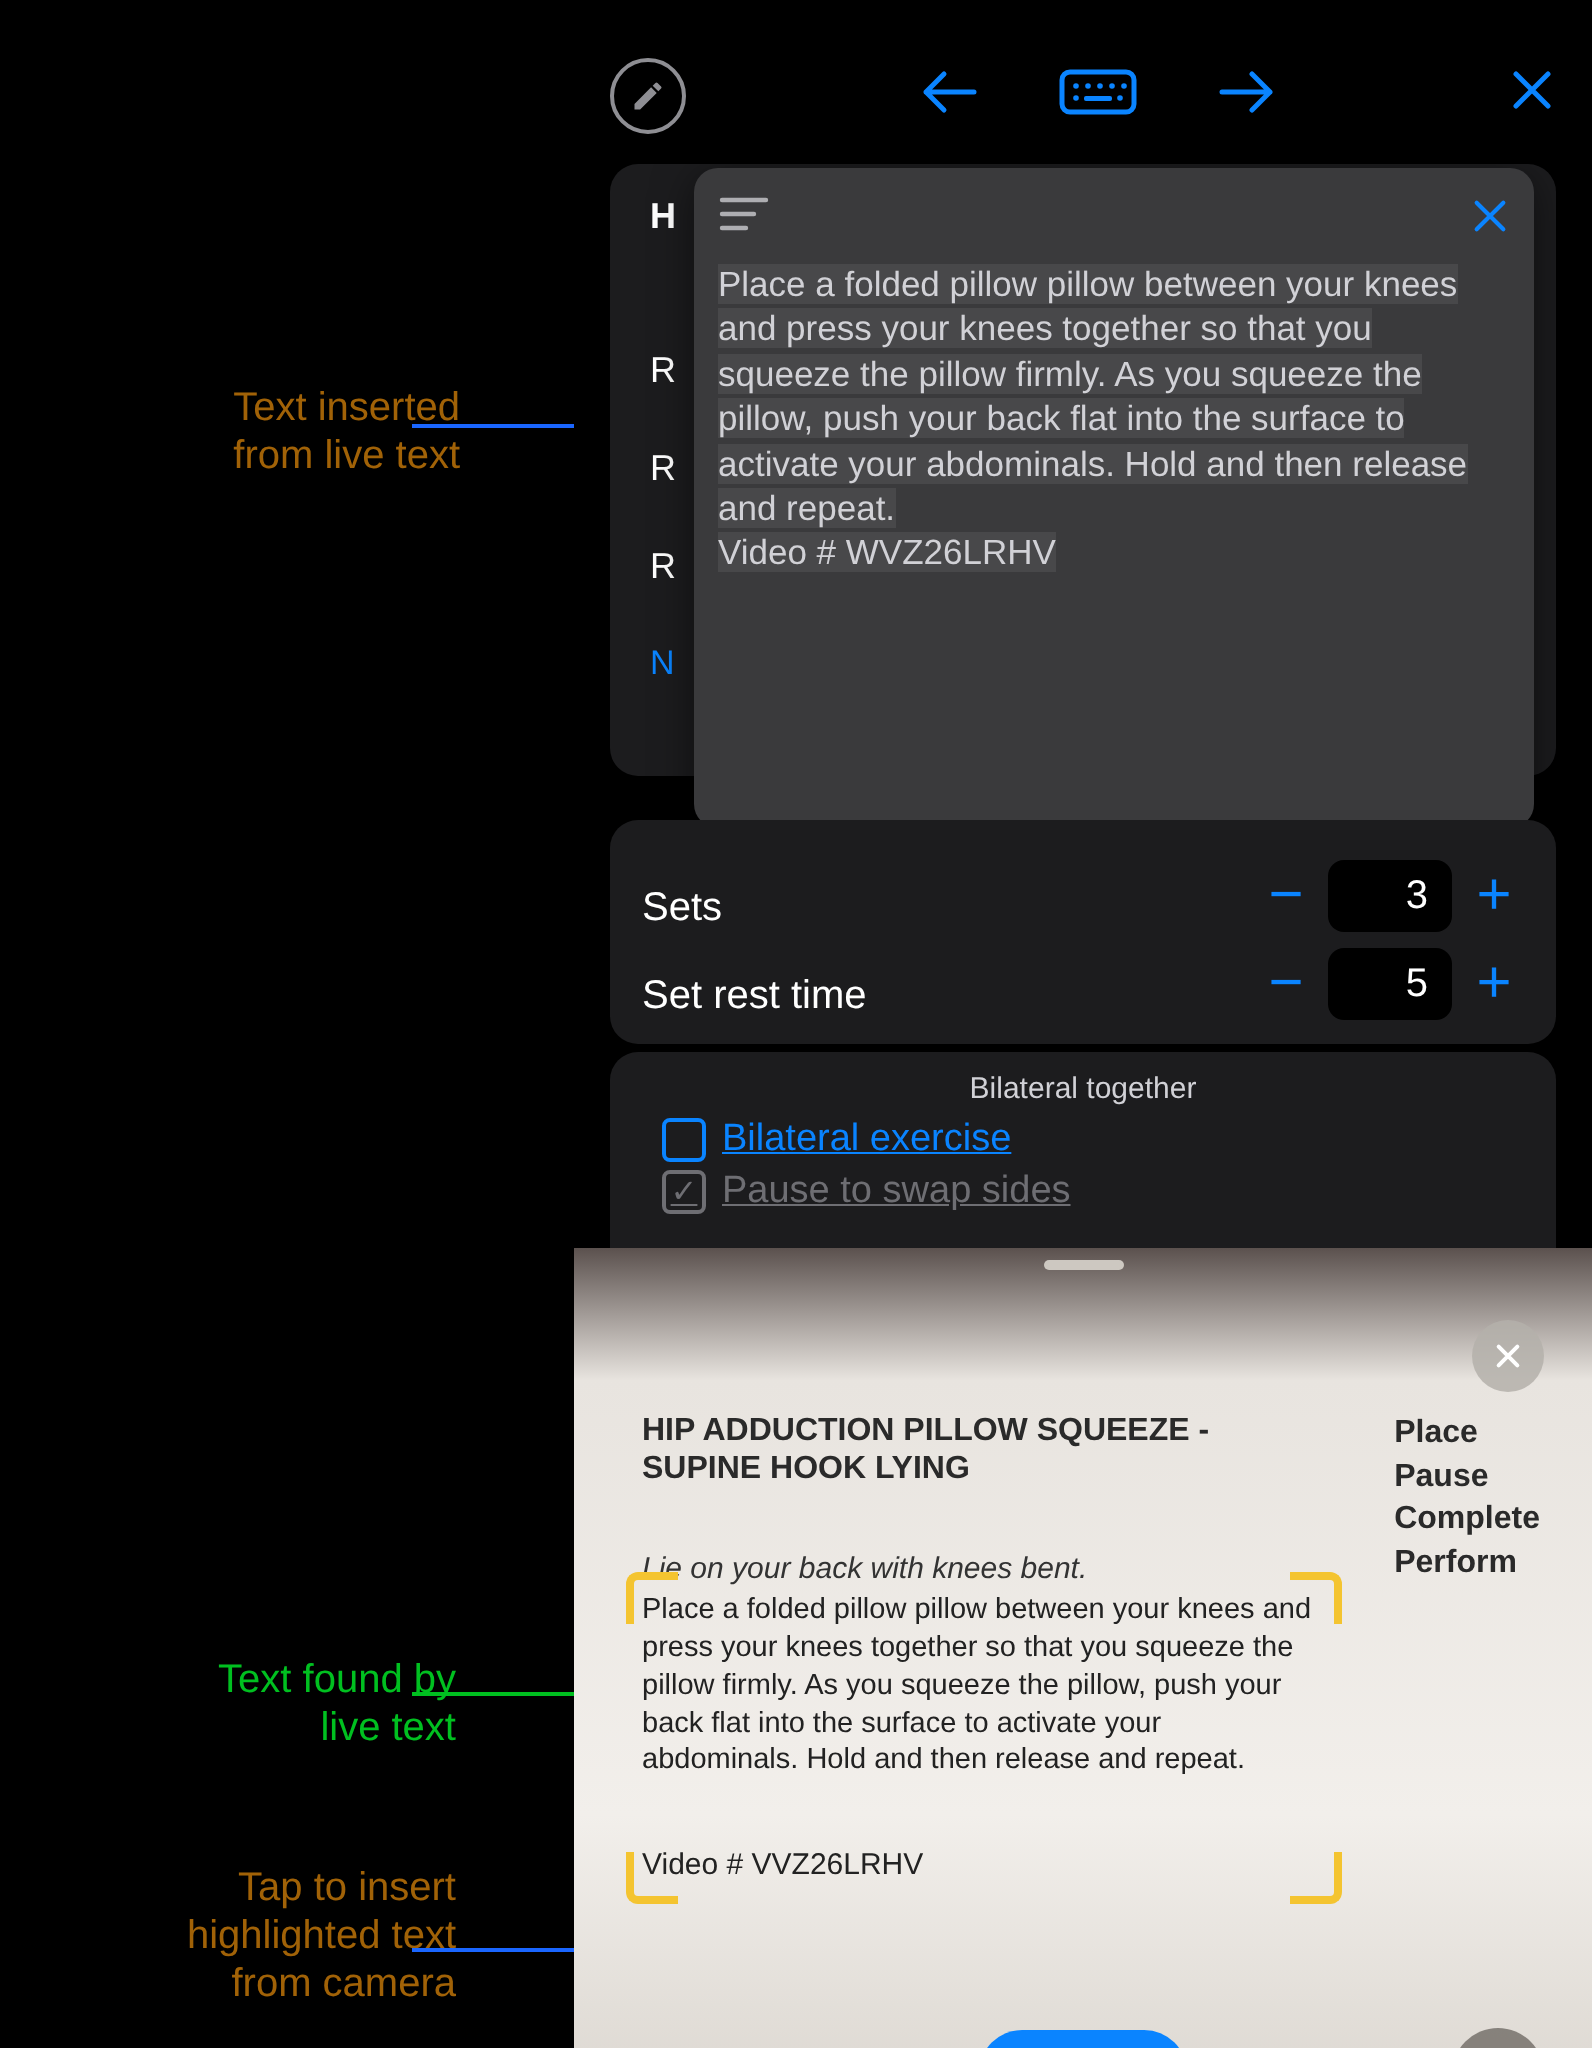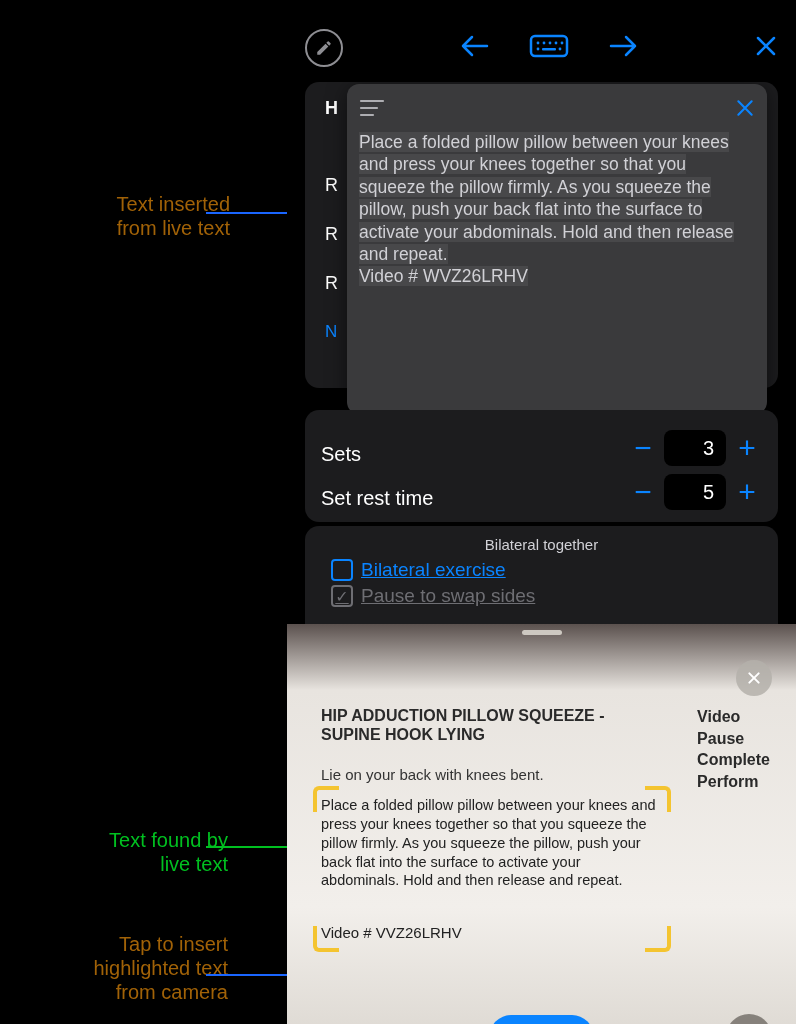--- a/index.html
+++ b/index.html
@@ -53,21 +53,21 @@
   .cbrow.disabled { color:#6e6e73; }
   .cb { width:22px; height:22px; border:2.5px solid #0a84ff; border-radius:4px; display:inline-flex; align-items:center; justify-content:center; }
   .cb.disabled { border-color:#6e6e73; }
   .cb.checked::after { content:"✓"; color:#6e6e73; font-size:16px; }
 
   
   .camera { position: absolute; left: 287px; top: 624px; width: 509px; height: 472px; background: linear-gradient(180deg, #5b514e 0%, #e8e4df 14%, #f2efeb 60%, #d8d3cc 95%, #3a332f 100%); border-radius: 0; }
   .grabber { position:absolute; top:6px; left:50%; transform:translateX(-50%); width:40px; height:5px; background:#cdc8c1; border-radius:3px; }
   .cam-close { position:absolute; top:36px; right:24px; width:36px; height:36px; border-radius:50%; background:rgba(180,176,170,0.85); display:flex; align-items:center; justify-content:center; color:#fff; font-size:20px; }
   .doc-title { position:absolute; top:82px; left:34px; width:340px; color:#2a2a2a; font-weight:700; font-size:16px; line-height:1.2; }
-  .doc-sub { position:absolute; top:142px; left:34px; color:#333; font-size:15px; }
+  .doc-sub { position:absolute; top:152px; left:34px; color:#333; font-size:15px;font-style:italic; }
   .doc-body { position:absolute; top:172px; left:34px; width:340px; color:#222; font-size:14.5px; line-height:1.3; }
   .doc-video { position:absolute; top:300px; left:34px; color:#222; font-size:15px; }
   .right-col { position:absolute; top:82px; right:26px; color:#2a2a2a; font-weight:700; font-size:16px; line-height:1.35; text-align:left; }
   .corner { position:absolute; width:26px; height:26px; border:4px solid #f4c430; }
   .corner.tl { top:162px; left:26px; border-right:none; border-bottom:none; border-radius:6px 0 0 0; }
   .corner.tr { top:162px; left:358px; border-left:none; border-bottom:none; border-radius:0 6px 0 0; }
   .corner.bl { top:302px; left:26px; border-right:none; border-top:none; border-radius:0 0 0 6px; }
   .corner.br { top:302px; left:358px; border-left:none; border-top:none; border-radius:0 0 6px 0; }
   .insert-btn { position:absolute; bottom:38px; left:50%; transform:translateX(-50%); background:#0a84ff; color:#fff; font-size:20px; font-weight:500; padding:10px 28px; border-radius:24px; }
   .capture-btn { position:absolute; bottom:36px; right:24px; width:46px; height:46px; border-radius:50%; background:rgba(60,55,50,0.55); display:flex; align-items:center; justify-content:center; }
@@ -210,21 +210,21 @@
         <path d="M5 5 L19 19 M19 5 L5 19" stroke="#fff" stroke-width="3" stroke-linecap="round"></path>
       </svg>
   </div>
 
   <div class="doc-title">HIP ADDUCTION PILLOW SQUEEZE - SUPINE HOOK LYING</div>
   <div class="doc-sub">Lie on your back with knees bent.</div>
   <div class="doc-body">Place a folded pillow pillow between your knees and press your knees together so that you squeeze the pillow firmly. As you squeeze the pillow, push your back flat into the surface to activate your abdominals. Hold and then release and repeat.</div>
   <div class="doc-video">Video # VVZ26LRHV</div>
 
   <div class="right-col">
-    <div>Video</div>
+    <div>Place</div>
     <div>Pause</div>
     <div>Complete</div>
     <div>Perform</div>
   </div>
 
   <div class="corner tl"></div>
   <div class="corner tr"></div>
   <div class="corner bl"></div>
   <div class="corner br"></div>
 

